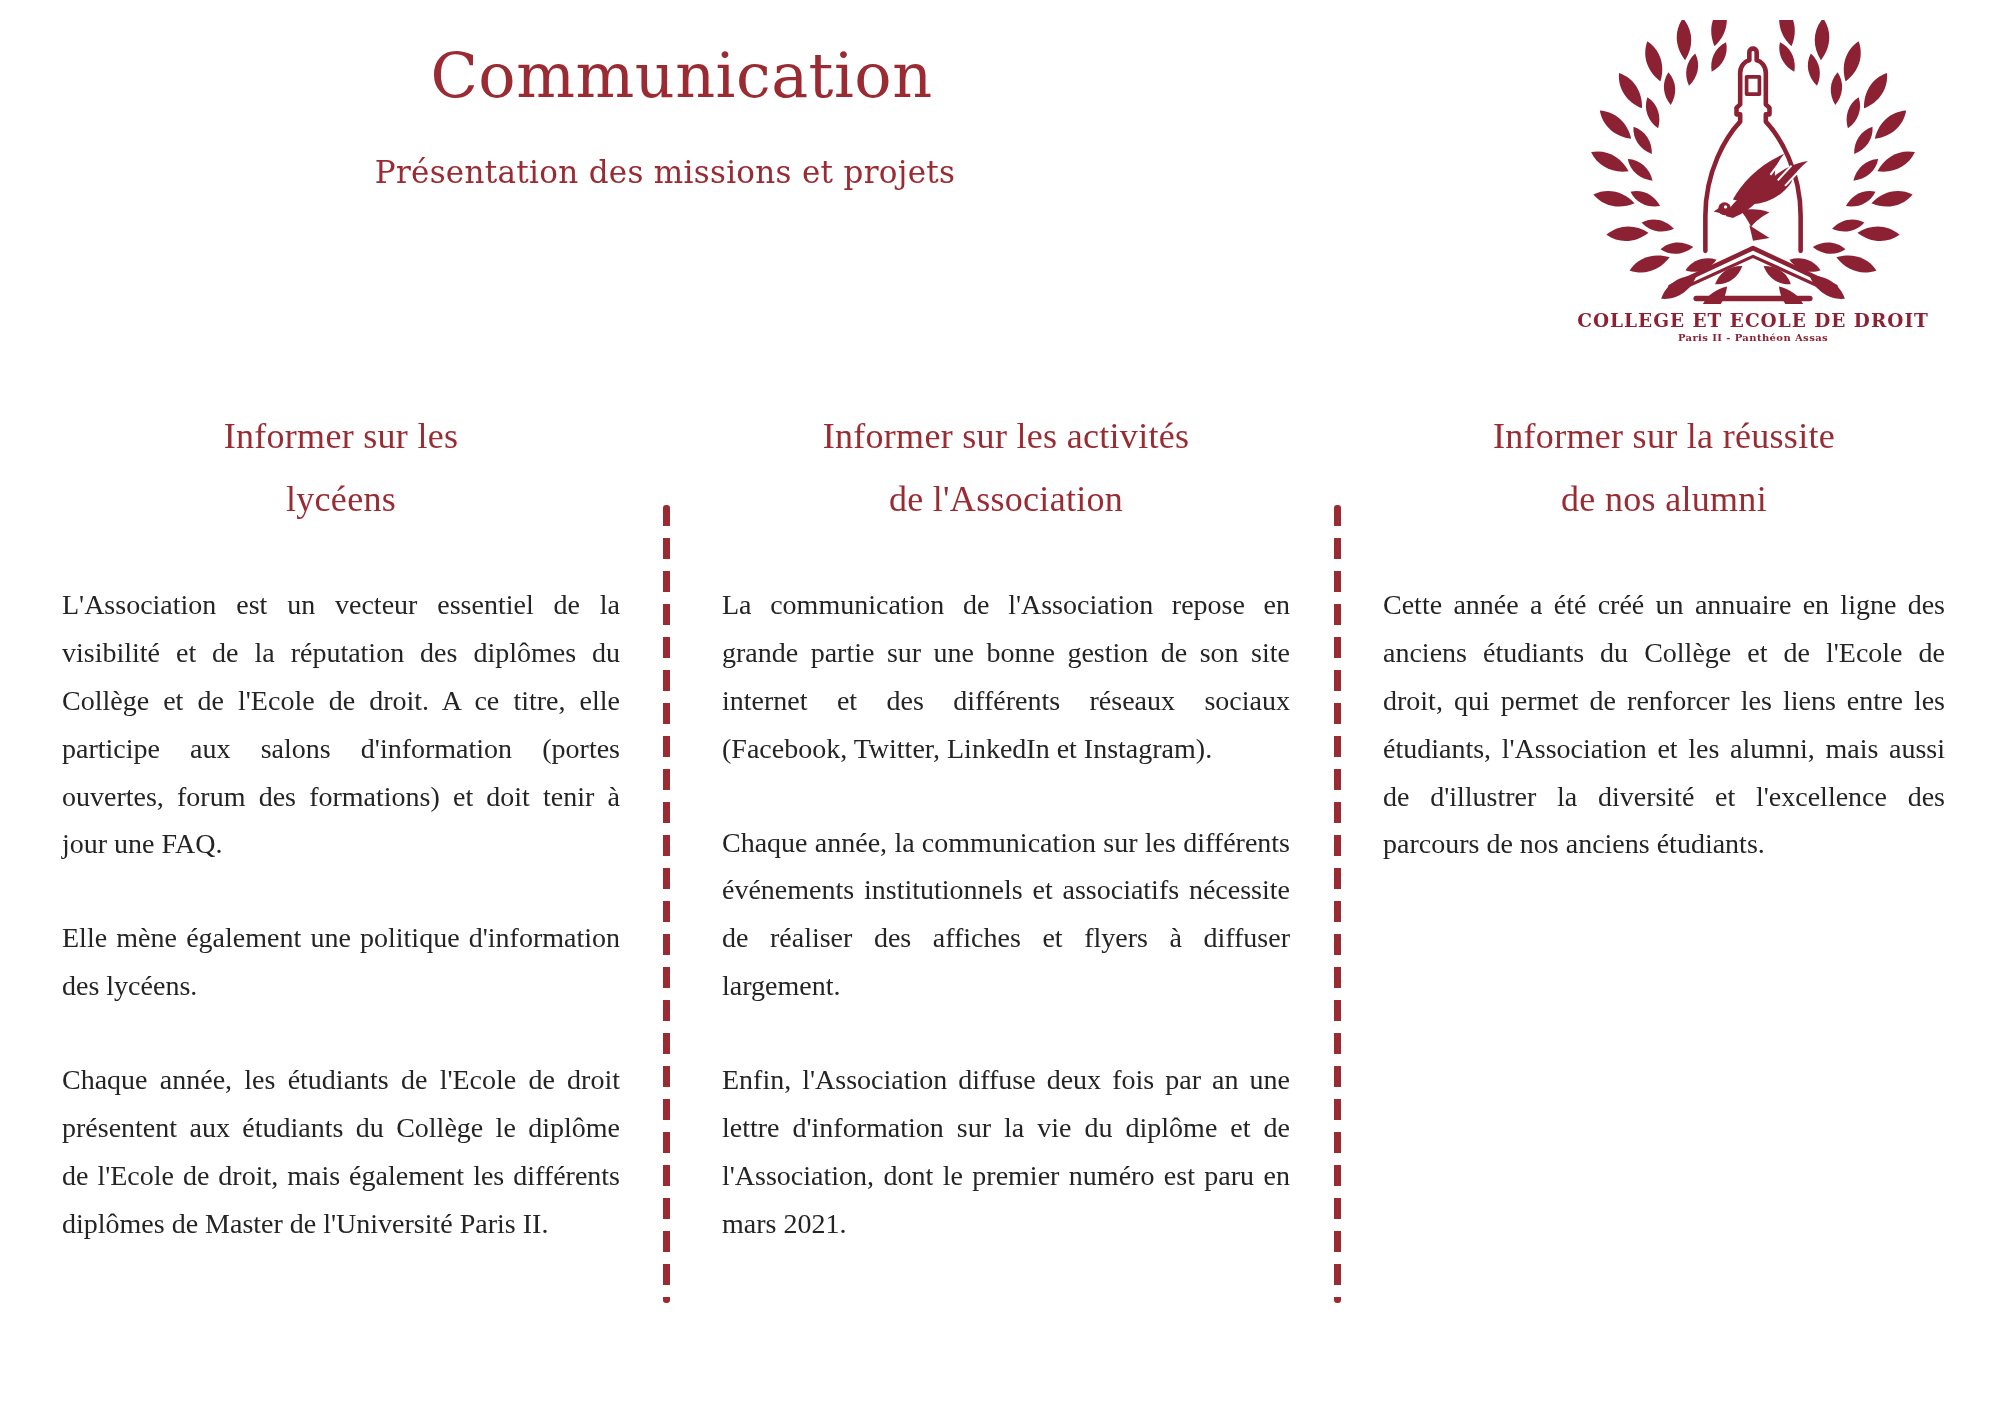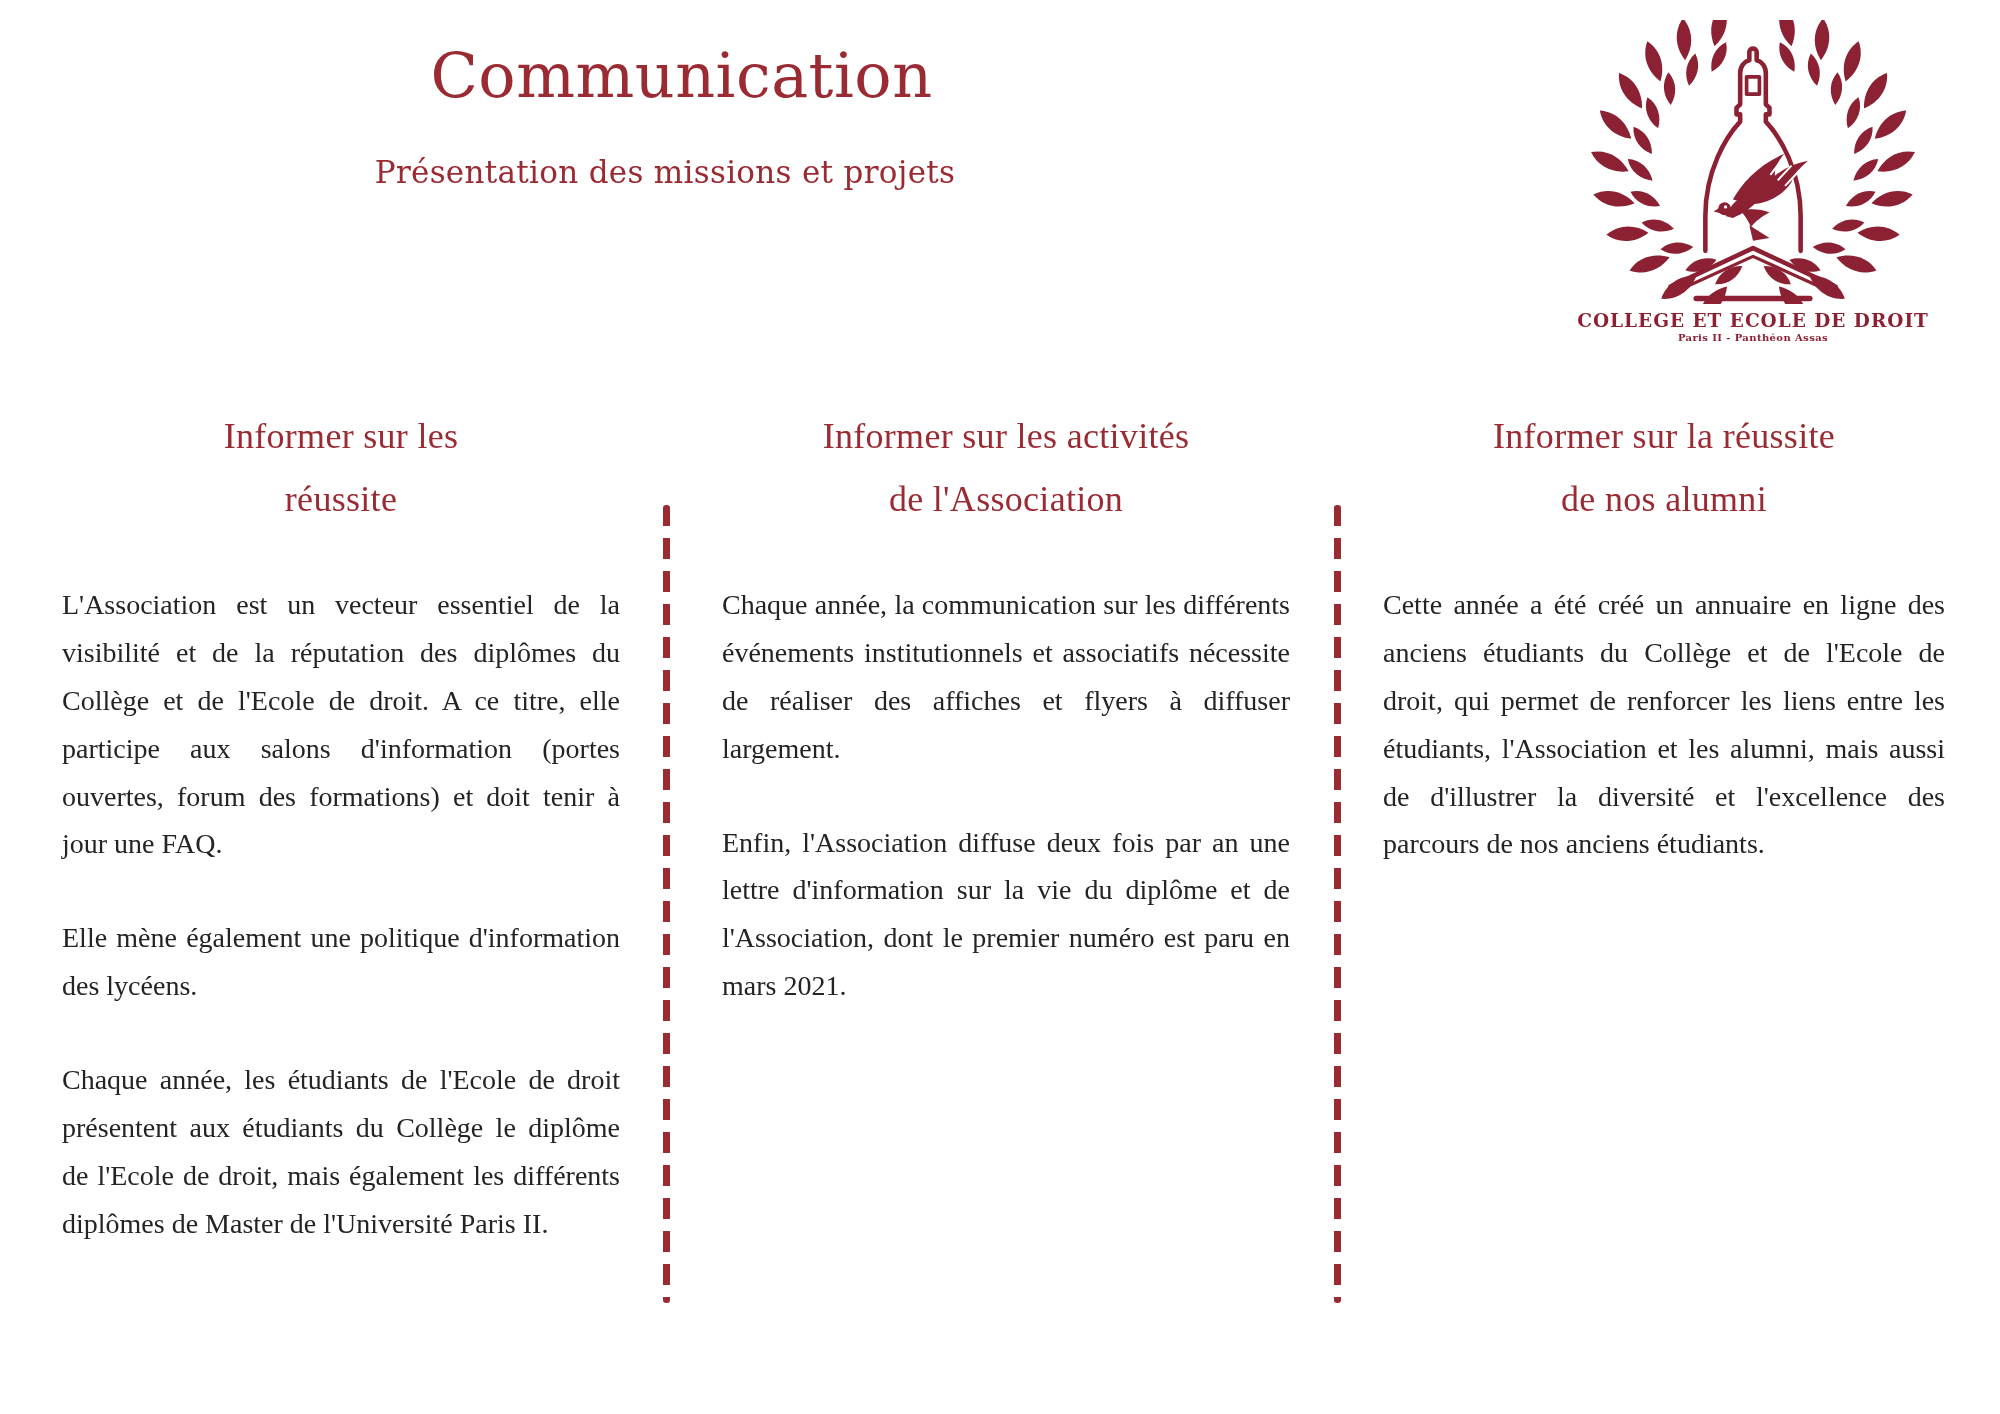--- a/index.html
+++ b/index.html
@@ -143,37 +143,38 @@
         <circle cx="150" cy="204" r="1.8" fill="#ffffff"></circle>
       </g>
     </svg>
     <div class="logo-line1">COLLEGE ET ECOLE DE DROIT</div>
     <div class="logo-line2">Paris II - Panthéon Assas</div>
   </div>
 
   <div class="col col-1">
     <div class="col-heading">
       <div>Informer sur les</div>
-      <div>réussite</div>
+      <div>lycéens</div>
     </div>
     <div class="col-body">
       <p>L'Association est un vecteur essentiel de la visibilité et de la réputation des diplômes du Collège et de l'Ecole de droit. A ce titre, elle participe aux salons d'information (portes ouvertes, forum des formations) et doit tenir à jour une FAQ.</p>
       <p>Elle mène également une politique d'information des lycéens.</p>
       <p>Chaque année, les étudiants de l'Ecole de droit présentent aux étudiants du Collège le diplôme de l'Ecole de droit, mais également les différents diplômes de Master de l'Université Paris II.</p>
     </div>
   </div>
 
   <div class="divider divider-1"></div>
 
   <div class="col col-2">
     <div class="col-heading">
       <div>Informer sur les activités</div>
       <div>de l'Association</div>
     </div>
     <div class="col-body">
+      <p>La communication de l'Association repose en grande partie sur une bonne gestion de son site internet et des différents réseaux sociaux (Facebook, Twitter, LinkedIn et Instagram).</p>
       <p>Chaque année, la communication sur les différents événements institutionnels et associatifs nécessite de réaliser des affiches et flyers à diffuser largement.</p>
       <p>Enfin, l'Association diffuse deux fois par an une lettre d'information sur la vie du diplôme et de l'Association, dont le premier numéro est paru en mars 2021.</p>
     </div>
   </div>
 
   <div class="divider divider-2"></div>
 
   <div class="col col-3">
     <div class="col-heading">
       <div>Informer sur la réussite</div>

